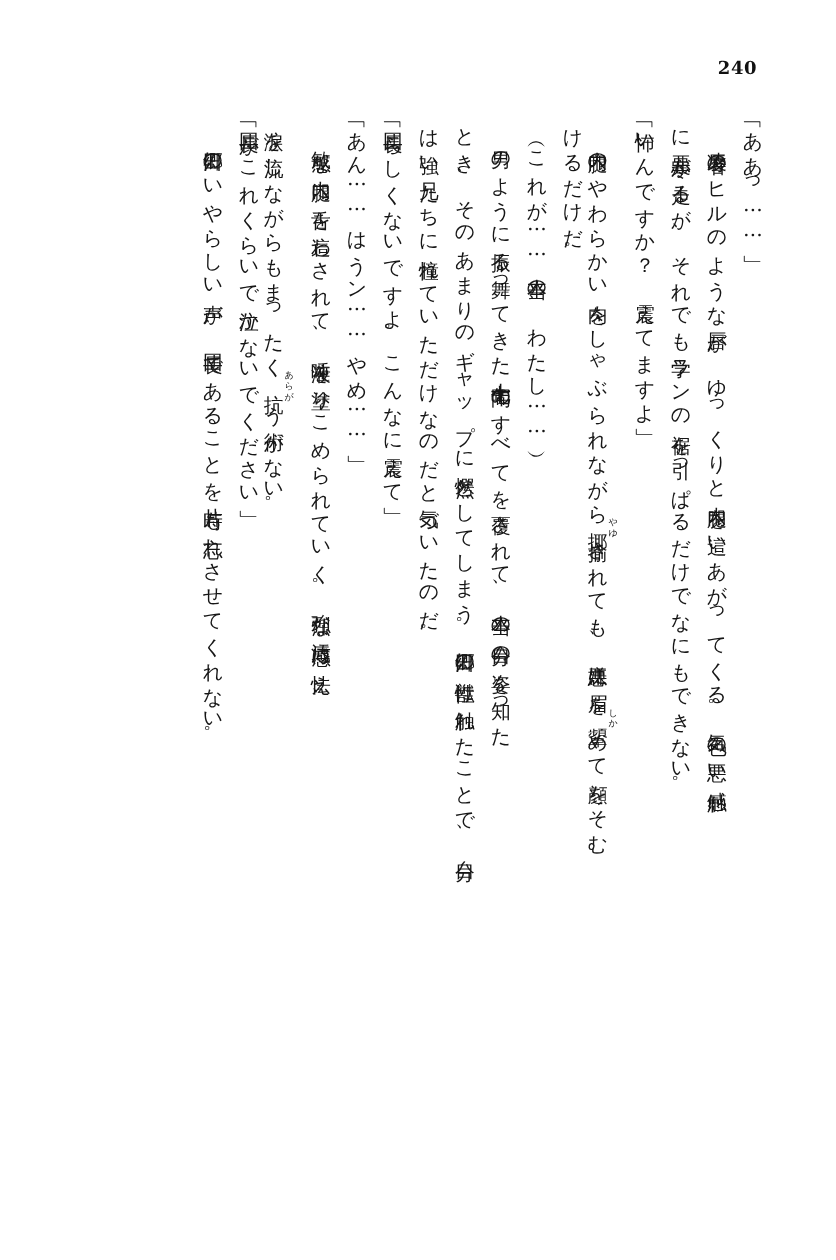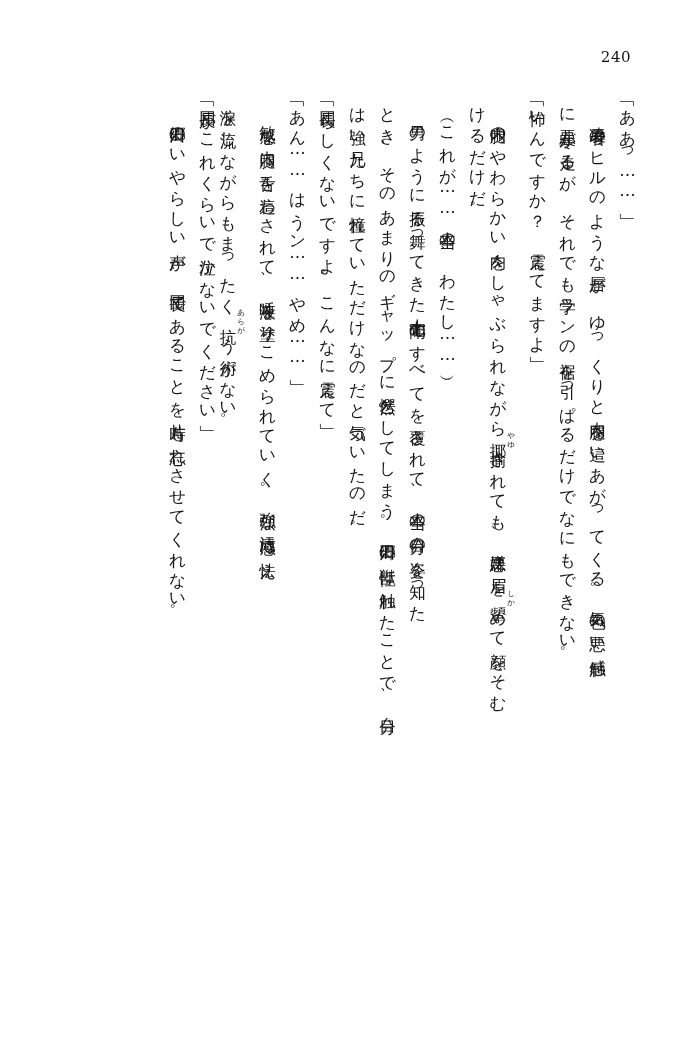--- a/index.html
+++ b/index.html
@@ -21,20 +21,21 @@
     box-sizing: border-box;
   }
   .page-number {
     position: absolute;
     top: 48px;
     right: 66px;
     font-size: 15px;
     letter-spacing: 0.5px;
     color: #111;
     font-family: "DejaVu Serif", "Liberation Serif", serif;
+    font-weight: bold;
   }
   .text-body {
     position: absolute;
     top: 96px;
     right: 62px;
     left: 62px;
     bottom: 58px;
     display: flex;
     flex-direction: row-reverse;
     align-items: flex-start;

